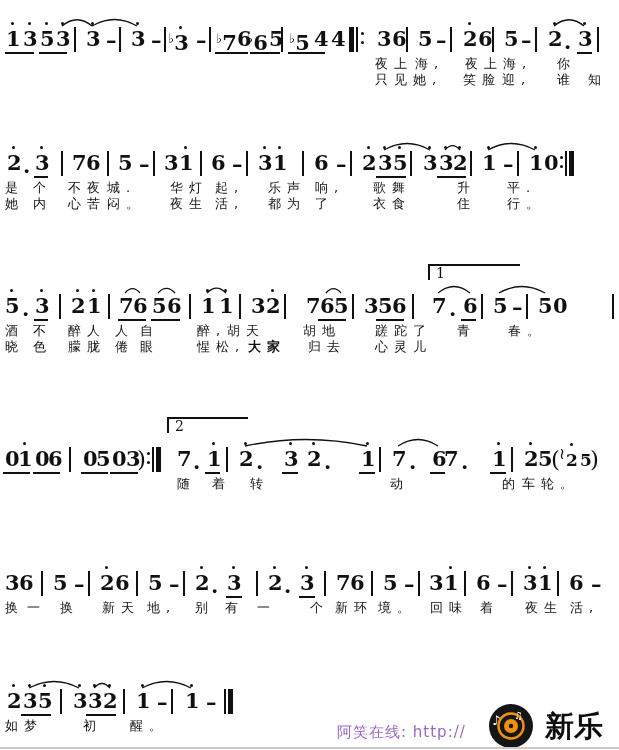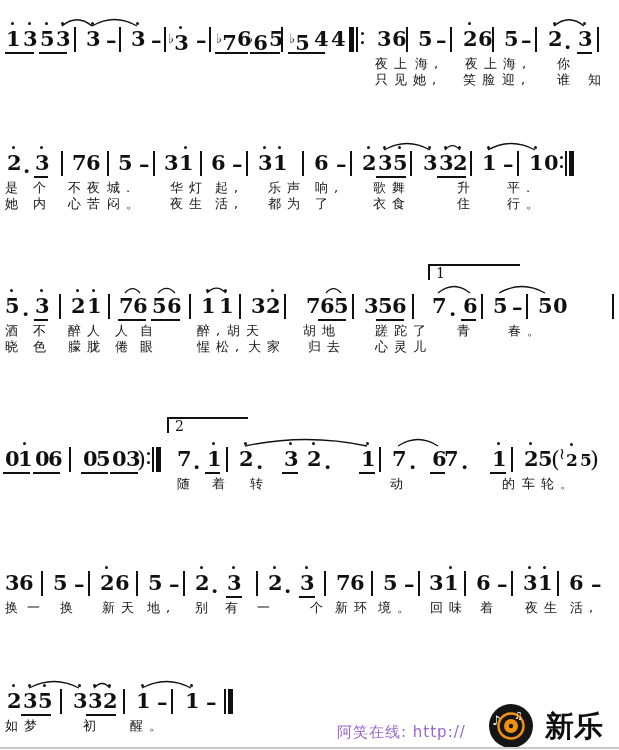--- a/index.html
+++ b/index.html
@@ -247,21 +247,21 @@
         <div class="lyric" style="left: 303px; top: 27px;">胡地</div>
         <div class="lyric" style="left: 375px; top: 27px;">蹉跎了</div>
         <div class="lyric" style="left: 457px; top: 27px;">青</div>
         <div class="lyric" style="left: 508px; top: 27px;">春。</div>
         <div class="lyric" style="left: 5px; top: 43px;">晓</div>
         <div class="lyric" style="left: 33px; top: 43px;">色</div>
         <div class="lyric" style="left: 68px; top: 43px;">朦胧</div>
         <div class="lyric" style="left: 115px; top: 43px;">倦</div>
         <div class="lyric" style="left: 140px; top: 43px;">眼</div>
         <div class="lyric" style="left: 197px; top: 43px;">惺松,</div>
-        <div class="lyric" style="left: 248px; top: 43px;">大家</div>
+        <div class="lyric" style="left: 248px; top: 43px; font-weight: bold;">大家</div>
         <div class="lyric" style="left: 308px; top: 43px;">归去</div>
         <div class="lyric" style="left: 375px; top: 43px;">心灵儿</div>
       </div>
       <div class="score-line" style="top: 448px;">
         <svg class="arc-svg" width="619" height="17">
           <path d="M 245 15 Q 306 2 367 15" fill="none" stroke="#101010" stroke-width="1.3"></path>
           <path d="M 398 15 Q 418 2 438 15" fill="none" stroke="#101010" stroke-width="1.3"></path>
         </svg>
         <div class="bracket" style="left: 167px; width: 79px;">
           <span class="blabel">2</span>

